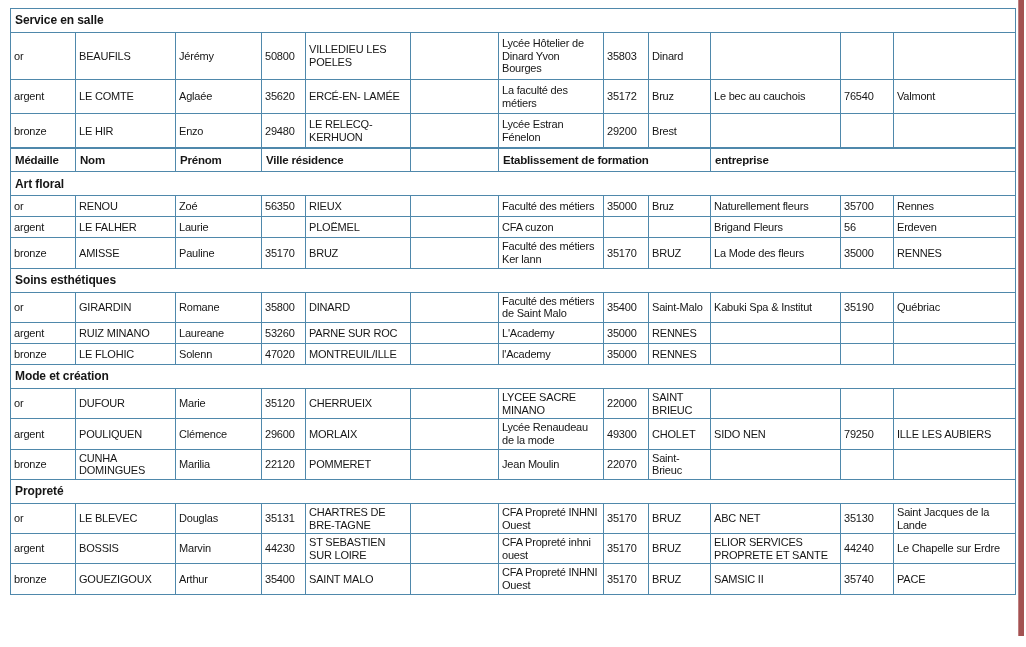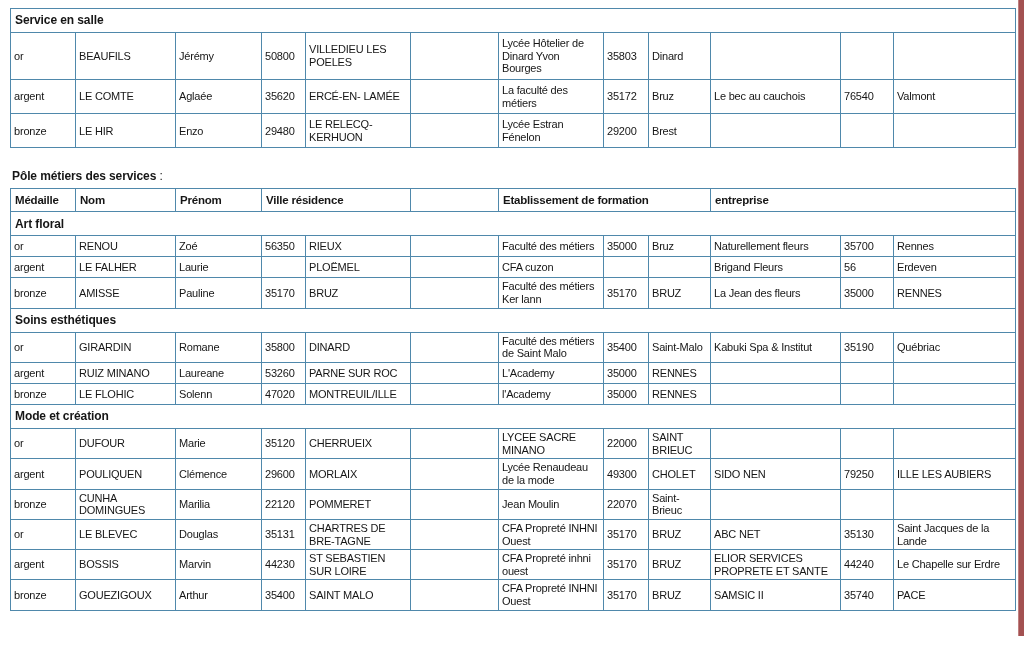--- a/index.html
+++ b/index.html
@@ -94,21 +94,20 @@
           <td>Lycée Estran Fénelon</td>
           <td>29200</td>
           <td>Brest</td>
           <td></td>
           <td></td>
           <td></td>
         </tr>
       </tbody>
   </table>
 
-  <p class="para"><span class="b">Pôle métiers des services</span><span> :</span></p>
 
   <table class="t2">
     <colgroup>
       <col style="width:65px">
         <col style="width:100px">
         <col style="width:86px">
       <col style="width:44px">
         <col style="width:105px">
         <col style="width:88px">
       <col style="width:105px">
@@ -164,21 +163,21 @@
         <tr>
           <td>bronze</td>
           <td>AMISSE</td>
           <td>Pauline</td>
           <td>35170</td>
           <td>BRUZ</td>
           <td></td>
           <td>Faculté des métiers Ker lann</td>
           <td>35170</td>
           <td>BRUZ</td>
-          <td>La Jean des fleurs</td>
+          <td>La Mode des fleurs</td>
           <td>35000</td>
           <td>RENNES</td>
         </tr>
       </tbody>
     <tbody>
       <tr class="title-row">
         <td colspan="12">Soins esthétiques</td>
       </tr>
     <tr>
           <td>or</td>
@@ -264,20 +263,23 @@
           <td></td>
           <td>Jean Moulin</td>
           <td>22070</td>
           <td>Saint-Brieuc</td>
           <td></td>
           <td></td>
           <td></td>
         </tr>
       </tbody>
     <tbody>
+      <tr class="title-row">
+        <td colspan="12">Propreté</td>
+      </tr>
     <tr>
           <td>or</td>
           <td>LE BLEVEC</td>
           <td>Douglas</td>
           <td>35131</td>
           <td>CHARTRES DE BRE-TAGNE</td>
           <td></td>
           <td>CFA Propreté INHNI Ouest</td>
           <td>35170</td>
           <td>BRUZ</td>

